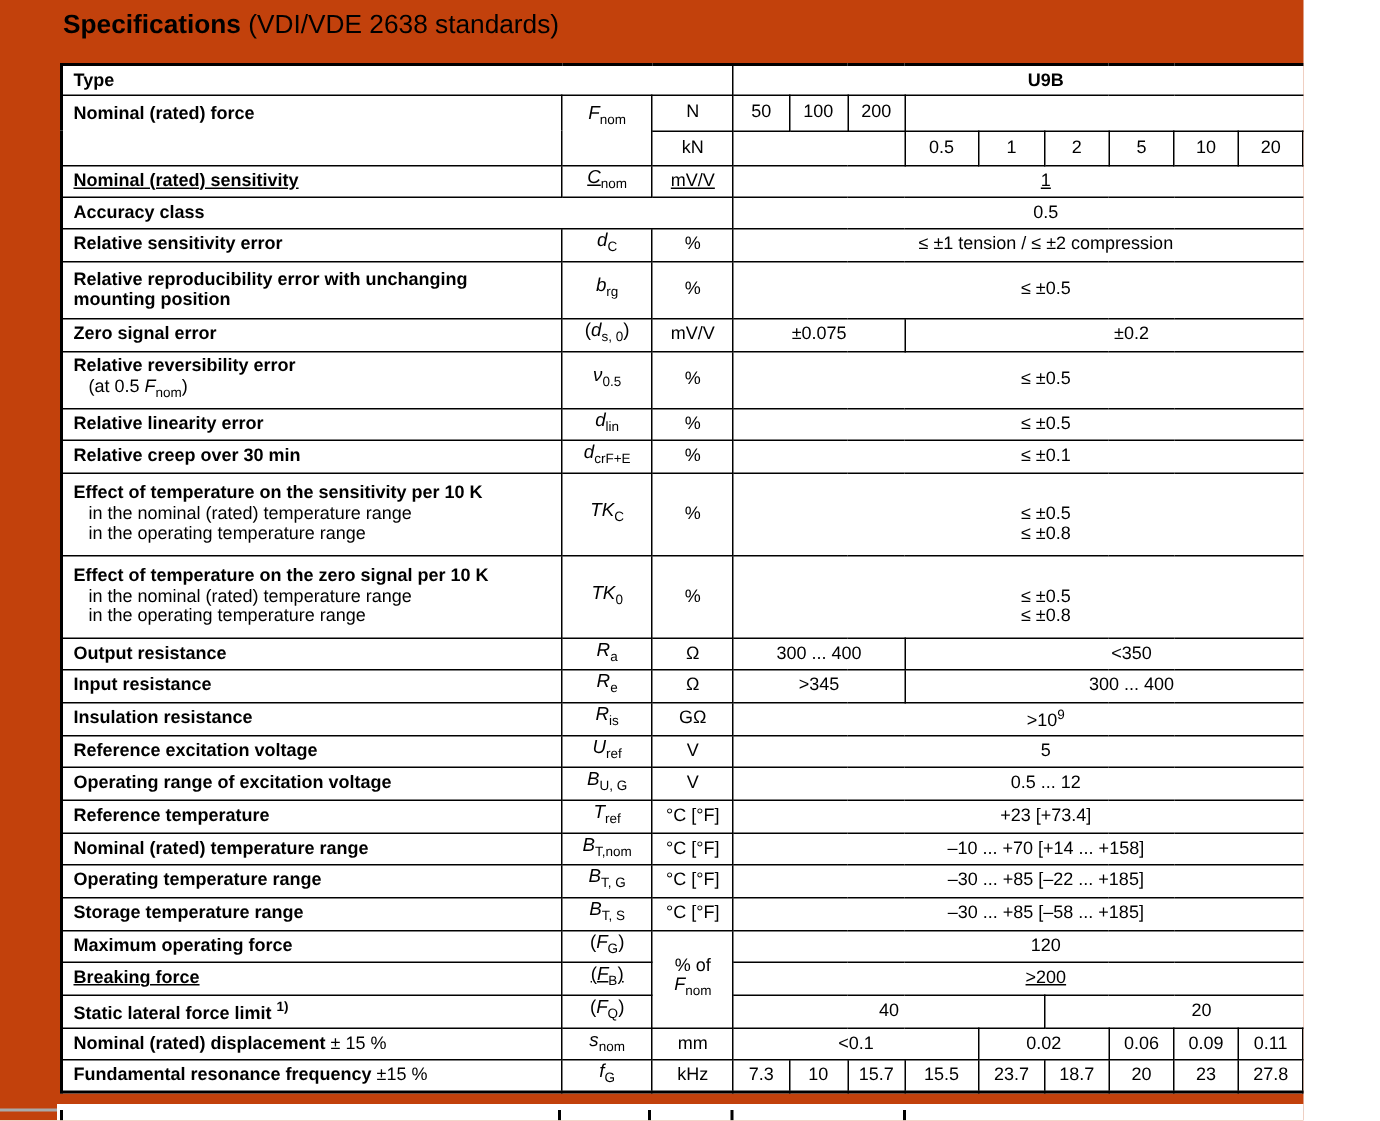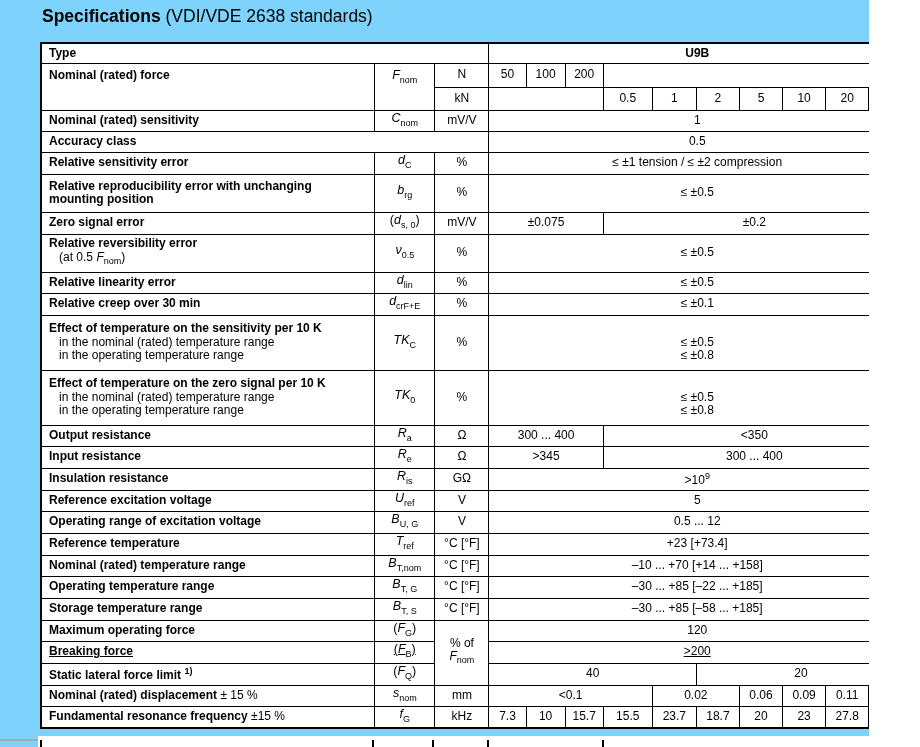--- a/index.html
+++ b/index.html
@@ -1,18 +1,18 @@
 <!DOCTYPE html>
 <html><head>
 <meta charset="utf-8">
 <style>
   * { margin:0; padding:0; box-sizing:border-box; }
   html,body { background:#fff; }
   .page {
-    position:relative; width:869px; height:747px; background:#7dd3fc;
+    position:relative; width:869px; height:747px; background:#c2410c;
     font-family:"Liberation Sans", sans-serif; color:#000; overflow:hidden;
   }
   .title { position:absolute; left:42px; top:6px; font-size:17.5px; white-space:nowrap; }
   .title .bold { font-weight:bold; }
   table.spec {
     position:absolute; left:40px; top:42px;
     border-collapse:collapse; table-layout:fixed; width:867px;
     border:2px solid #000;
     z-index:2; background:#fff;
   }
@@ -73,21 +73,21 @@
           <td class="unit">kN</td>
           <td colspan="3" class="val"></td>
           <td class="val">0.5</td>
           <td class="val">1</td>
           <td class="val">2</td>
           <td class="val">5</td>
           <td class="val">10</td>
           <td class="val">20</td>
           <td class="val">50</td>
         </tr>
-        <tr style="height: 21px;">
+        <tr style="height: 21px; text-decoration: underline;">
           <td class="label">Nominal (rated) sensitivity</td>
           <td class="sym"><i>C</i><sub>nom</sub></td>
           <td class="unit">mV/V</td>
           <td colspan="10" class="val">1</td>
         </tr>
         <tr style="height: 21px;">
           <td colspan="3" class="label">Accuracy class</td>
           <td colspan="10" class="val">0.5</td>
         </tr>
         <tr style="height: 22px;">

